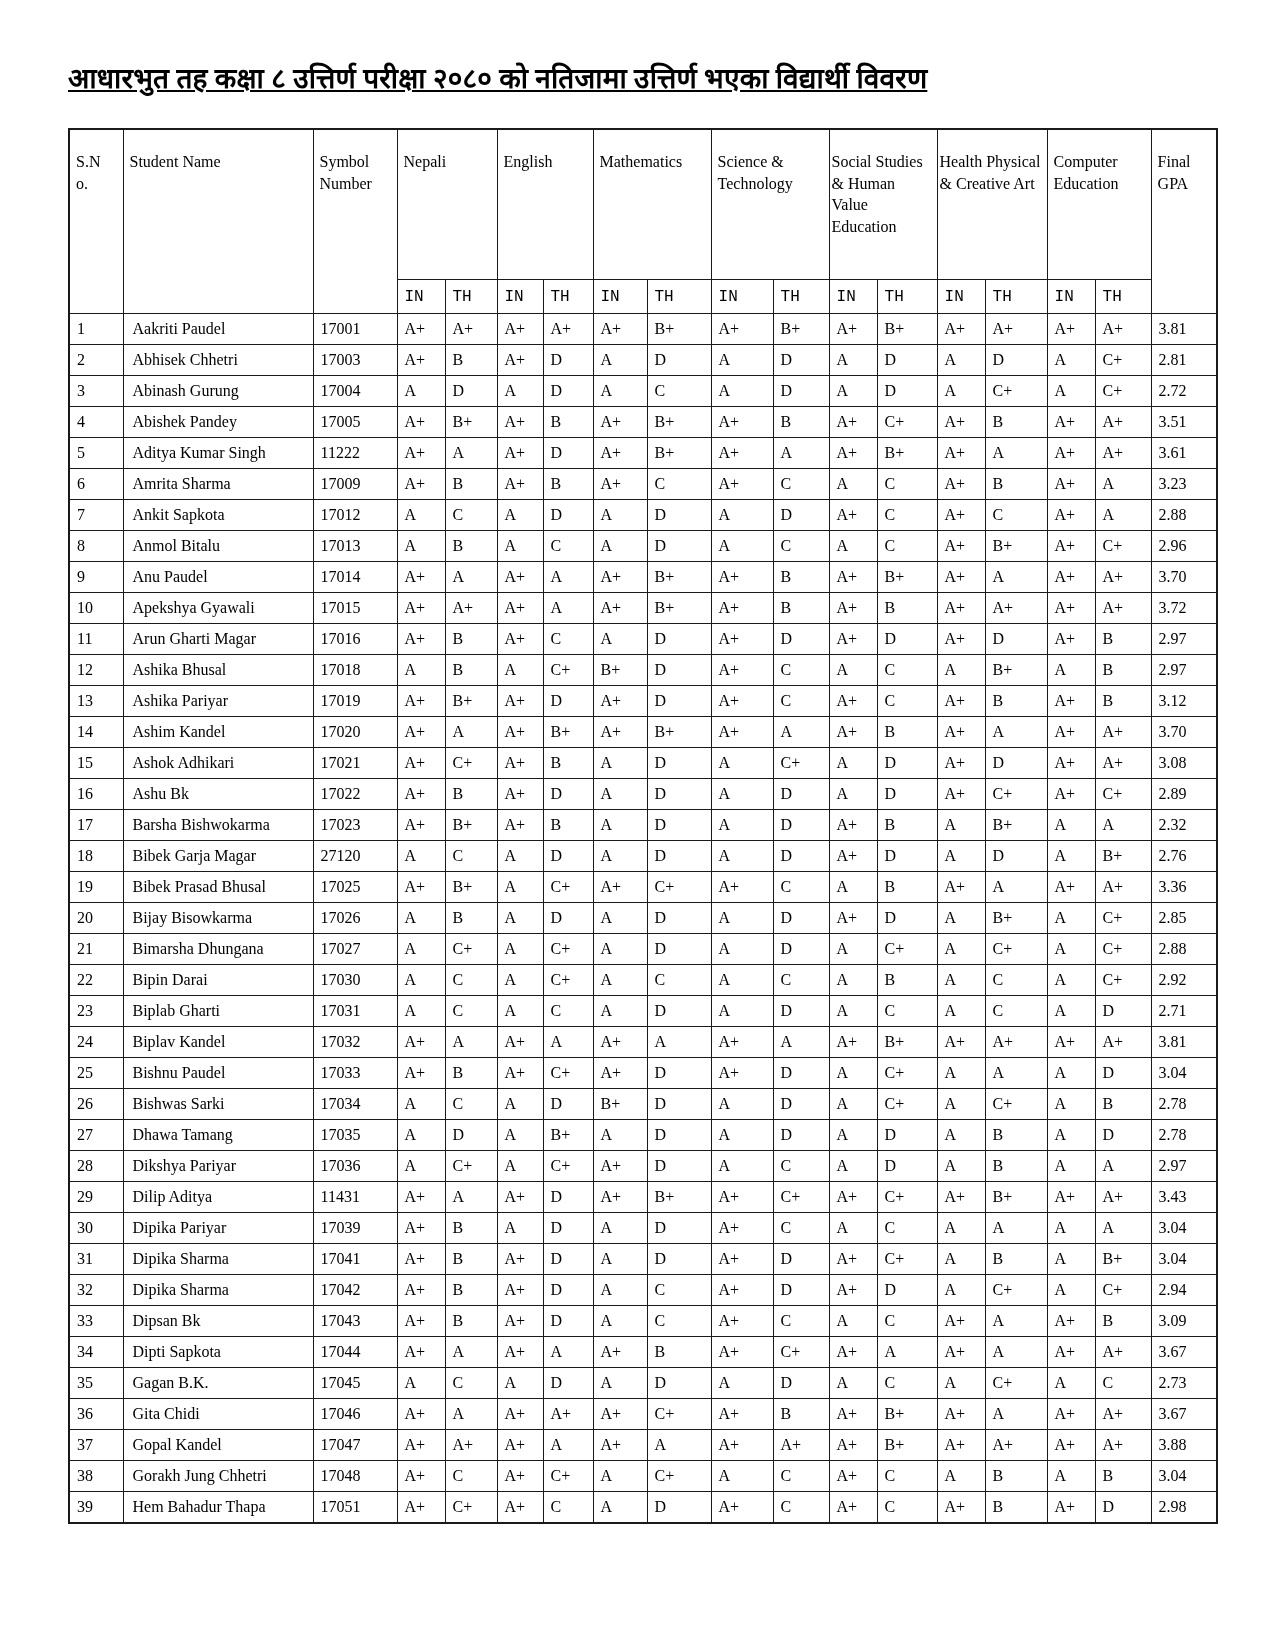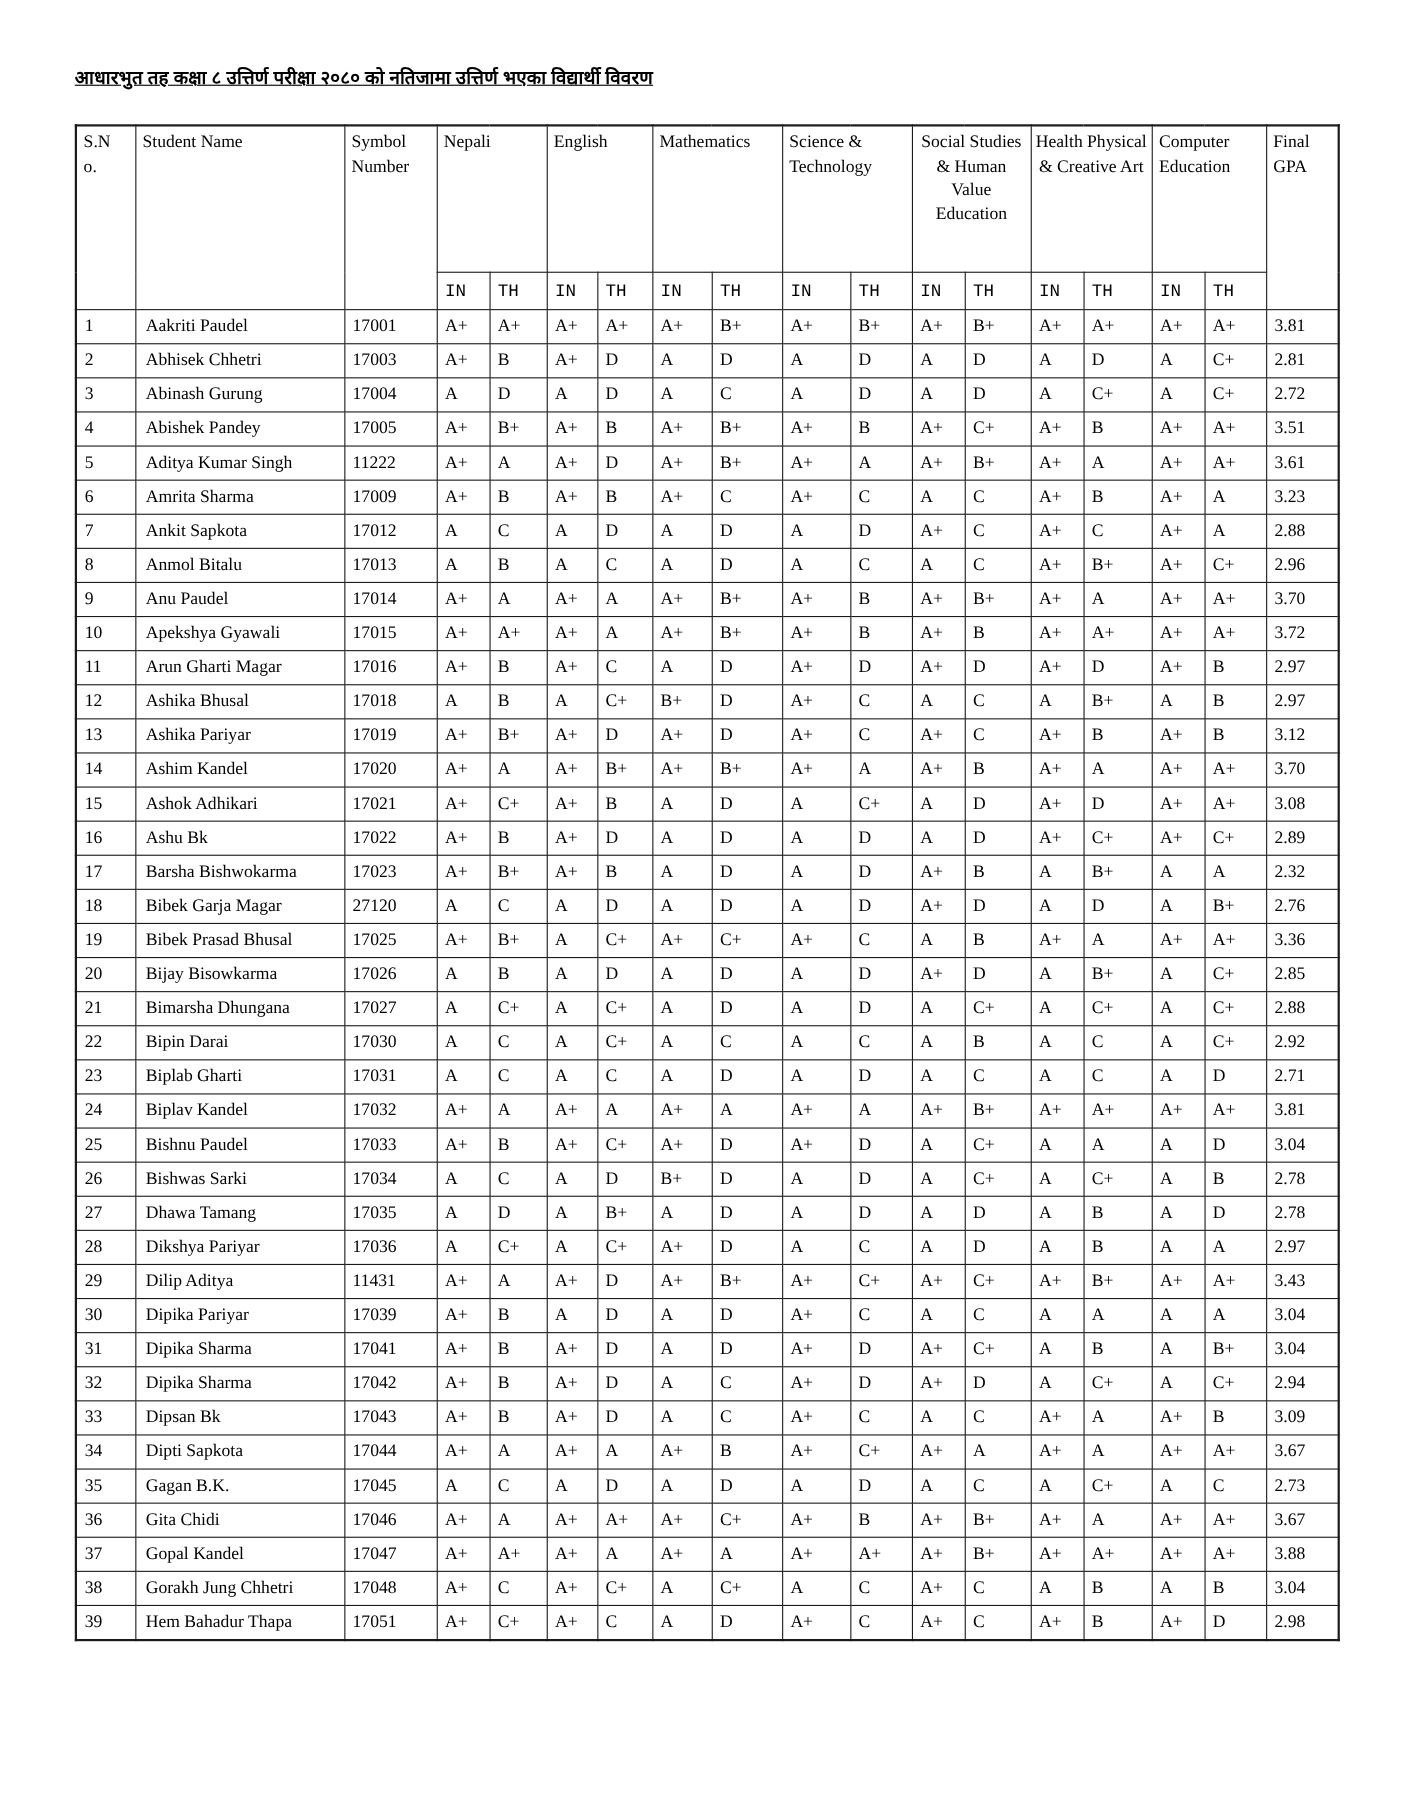--- a/index.html
+++ b/index.html
@@ -11,21 +11,21 @@
     width: 1275px;
     height: 1650px;
     font-family: "Liberation Serif", "DejaVu Serif", serif;
     color: #000000;
     position: relative;
   }
   .page {
     padding: 58px 0 0 68px;
   }
   .title {
-    font-size: 17px;
+    font-size: 28px;
     font-weight: bold;
     text-decoration: underline;
     margin: 0 0 32px 0;
     letter-spacing: 0.2px;
   }
   table.results {
     border-collapse: collapse;
     table-layout: fixed;
     width: 1140px;
     font-size: 16px;
@@ -35,27 +35,26 @@
     border: 1px solid #1a1a1a;
     font-weight: normal;
     text-align: left;
     overflow: hidden;
     white-space: nowrap;
   }
   
   thead tr.main-header th {
     height: 128px;
     vertical-align: top;
-    padding: 4px 2px 0 6px;
+    padding: 21px 2px 0 6px;
     white-space: normal;
     line-height: 1.35;
     margin-left: 13px;
   }
   thead tr.main-header th.center {
-    text-align: center;
     padding-left: 2px;
   }
   thead tr.sub-header th {
     height: 33px;
     vertical-align: middle;
     padding: 0 0 0 7px;
     font-family: Liberation Mono, monospace;
   }
   th.th-sno {
     word-break: break-all;

